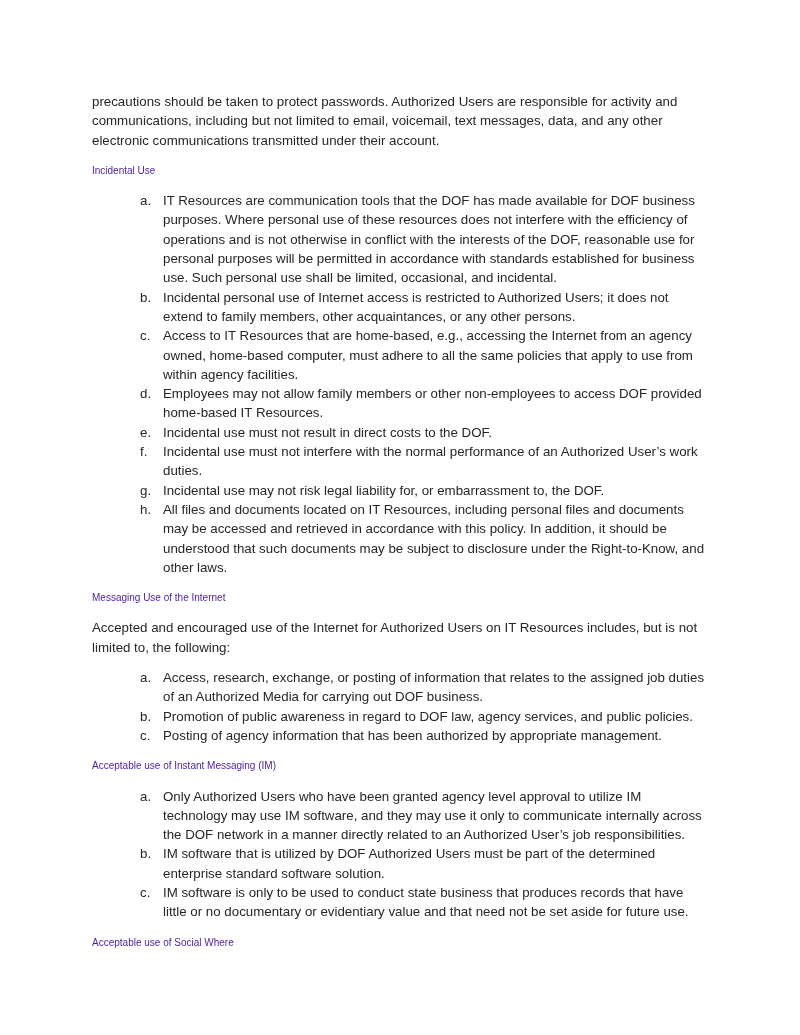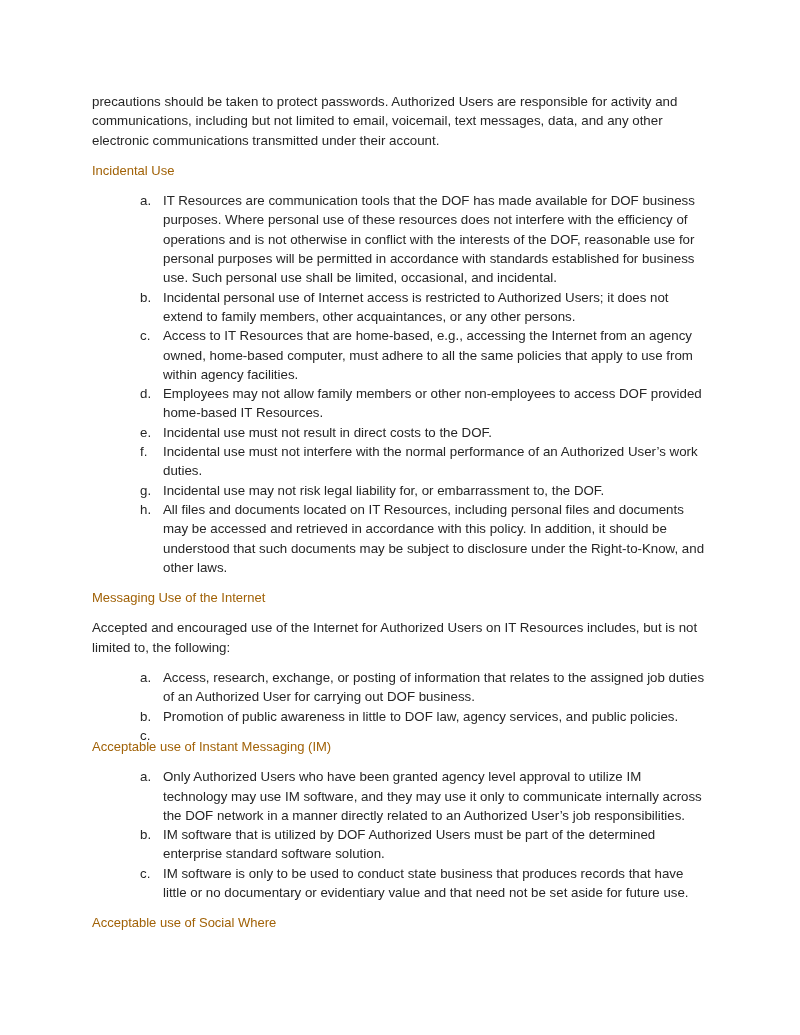--- a/index.html
+++ b/index.html
@@ -32,23 +32,23 @@
     margin: 4px 0 11px 0;
     font-size: 13.3px;
     line-height: 19.3px;
     text-align: left;
     color: #262626;
     -webkit-font-smoothing: antialiased;
   }
 
   p.heading-line {
     margin: 0 0 11px 0;
-    font-size: 13px;
+    font-size: 10px;
     line-height: 19.3px;
-    color: #a16207;
+    color: #4c1d95;
   }
 
   ol.alpha-list {
     list-style: none;
     margin: 0 0 11px 0;
     padding: 0;
   }
 
   ol.alpha-list > li {
     position: relative;
@@ -118,28 +118,29 @@
       </li>
     </ol>
 
     <p class="heading-line">Messaging Use of the Internet</p>
 
     <p class="para">Accepted and encouraged use of the Internet for Authorized Users on IT Resources includes, but is not limited to, the following:</p>
 
     <ol class="alpha-list">
       <li>
         <span class="marker">a.</span>
-        <span class="item-text">Access, research, exchange, or posting of information that relates to the assigned job duties of an Authorized User for carrying out DOF business.</span>
+        <span class="item-text">Access, research, exchange, or posting of information that relates to the assigned job duties of an Authorized Media for carrying out DOF business.</span>
       </li>
       <li>
         <span class="marker">b.</span>
-        <span class="item-text">Promotion of public awareness in little to DOF law, agency services, and public policies.</span>
+        <span class="item-text">Promotion of public awareness in regard to DOF law, agency services, and public policies.</span>
       </li>
       <li>
         <span class="marker">c.</span>
+        <span class="item-text">Posting of agency information that has been authorized by appropriate management.</span>
       </li>
     </ol>
 
     <p class="heading-line">Acceptable use of Instant Messaging (IM)</p>
 
     <ol class="alpha-list">
       <li>
         <span class="marker">a.</span>
         <span class="item-text">Only Authorized Users who have been granted agency level approval to utilize IM technology may use IM software, and they may use it only to communicate internally across the DOF network in a manner directly related to an Authorized User’s job responsibilities.</span>
       </li>

